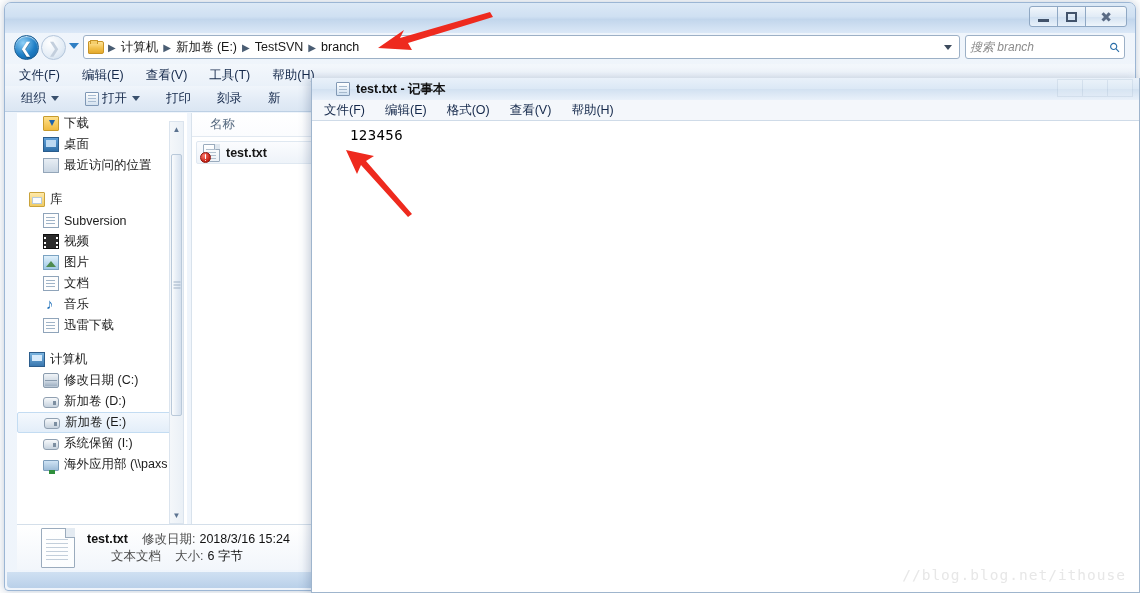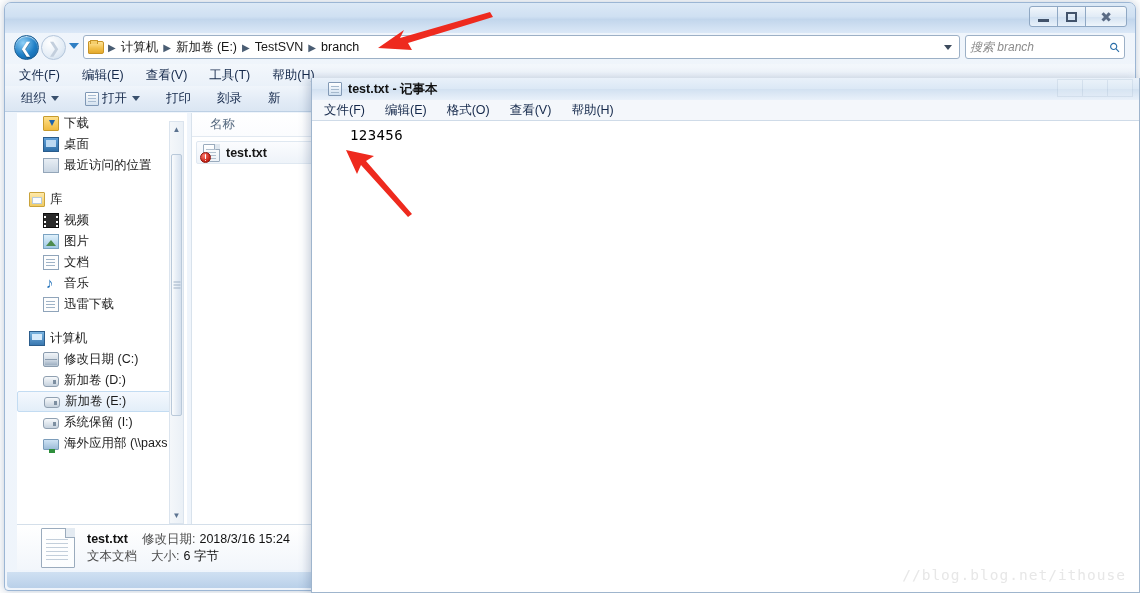--- a/index.html
+++ b/index.html
@@ -196,32 +196,32 @@
   #details .dico { width:34px;height:40px; position:relative; margin-right:12px; flex:none;
      background:linear-gradient(135deg,#ffffff 0%,#fbfdfe 100%); border:1px solid #9aabbd; border-radius:1px 6px 1px 1px;}
   #details .dico:before{content:"";position:absolute;right:-1px;top:-1px;width:9px;height:9px;
      background:#e4ebf2;border-left:1px solid #9aabbd;border-bottom:1px solid #9aabbd;}
   #details .dico:after{content:"";position:absolute;left:4px;top:10px;right:6px;height:1px;background:#c3cfdb;
      box-shadow:0 4px 0 #c3cfdb,0 8px 0 #c3cfdb,0 12px 0 #c3cfdb,0 16px 0 #c3cfdb,0 20px 0 #c3cfdb;}
   .dline { display:flex; align-items:center; }
   .dl1 { font-size:12.5px; color:#111; font-weight:600; }
   .dlab { font-size:12.5px; color:#4c4c4c; margin-left:14px; }
   .dval { font-size:12.5px; color:#111; margin-left:4px; }
-  .dtype { font-size:12.5px; color:#4c4c4c; }
+  .dtype { font-size:12.5px; color:#4c4c4c;margin-left:24px; }
 
   #statusstrip { position:absolute; left:2px; right:2px; bottom:2px; height:16px;
      background:linear-gradient(to bottom,#cfe0f2,#b9d0e9); border-radius:0 0 4px 4px; }
 
   
   #notepad { position:absolute; left:311px; top:78px; width:829px; height:515px;
      background:#ffffff; border:1px solid #9fb5cd; border-top:none;
      box-shadow:-3px 0 9px rgba(60,90,130,0.28); }
   #npcaption { height:22px;
      background:linear-gradient(to bottom,#e9f1fa 0%,#dbe8f5 50%,#d2e1f1 51%,#e9f1fa 100%);
-     display:flex; align-items:center; padding-left:16px; position:relative; }
+     display:flex; align-items:center; padding-left:24px; position:relative; }
   #npcaption .npwin { width:14px;height:14px;margin-right:6px;border:1px solid #8299b5;
      background:linear-gradient(to bottom,#ffffff,#cfe0f1); position:relative; border-radius:1px; flex:none;}
   #npcaption .npwin:after{content:"";position:absolute;left:2px;top:3px;right:2px;height:1px;
      background:#a5b9cd;box-shadow:0 3px 0 #a5b9cd,0 6px 0 #a5b9cd;}
   #nptitle { font-size:12.5px; color:#111; font-weight:600; }
   #npwbtns { position:absolute; right:6px; top:1px; display:flex; opacity:0.22; }
   #npwbtns .b { width:26px;height:18px;border:1px solid #9fb3c7;margin-left:-1px;
      background:linear-gradient(to bottom,#f7fafd,#e2ecf6); }
   #npmenubar { height:21px; background:#f4f7fb; border-bottom:1px solid #cfdbe8;
      display:flex; align-items:center; padding-left:12px; }
@@ -328,20 +328,24 @@
         <span>最近访问的位置</span>
       </div>
 
       <div class="navspacer"></div>
 
       <div class="navitem lvl0">
         <span class="ni lib"></span>
         <span>库</span>
       </div>
       <div class="navitem">
+        <span class="ni doc"></span>
+        <span>Subversion</span>
+      </div>
+      <div class="navitem">
         <span class="ni vid"></span>
         <span>视频</span>
       </div>
       <div class="navitem">
         <span class="ni pic"></span>
         <span>图片</span>
       </div>
       <div class="navitem">
         <span class="ni doc"></span>
         <span>文档</span>

